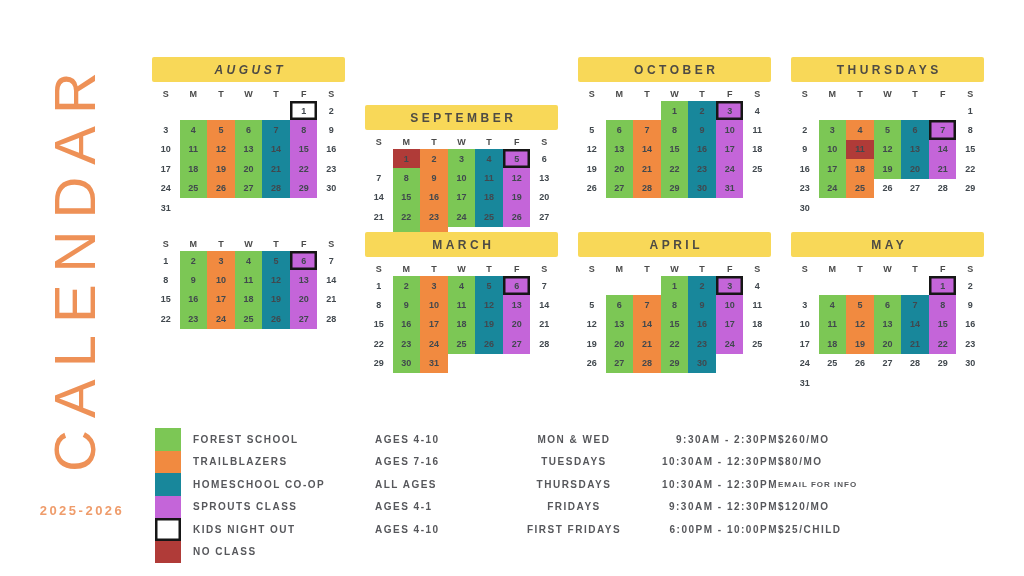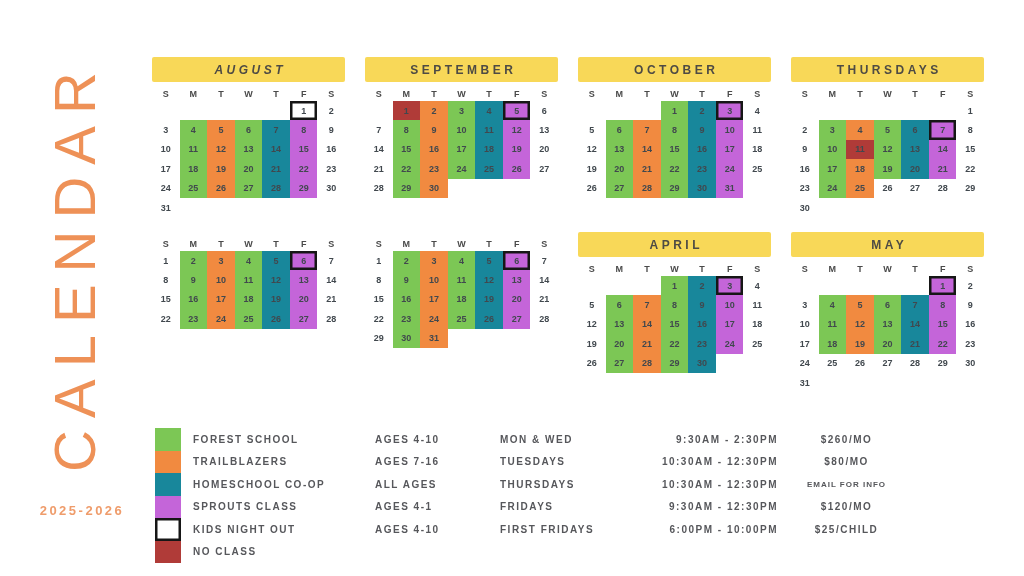--- a/index.html
+++ b/index.html
@@ -49,23 +49,23 @@
     font-size:9px;font-weight:bold;color:#41484E;
   }
   .boxed{box-shadow:inset 0 0 0 2.5px #161616;}
   
   #legend{position:absolute;left:155px;top:428px;}
   .lrow{display:flex;align-items:center;height:22.5px;}
   .swatch{width:26px;height:22.5px;flex:0 0 26px;}
   .sw-boxed{background:#ffffff;box-shadow:inset 0 0 0 2.5px #161616;}
   .lname{margin-left:12px;width:182px;}
   .lages{width:125px;}
-  .ldays{width:148px;}
+  .ldays{width:148px;text-align:center;}
   .ltime{width:130px;text-align:right;}
-  .lprice{width:137px;text-align:center;}
+  .lprice{width:137px;text-align:left;}
   .ltext{
     font-size:10px;font-weight:bold;letter-spacing:1.5px;color:#56575B;
     white-space:nowrap;
   }
   .small-text{font-size:8px;letter-spacing:1px;}
 </style>
 </head>
 <body>
 
 <div id="sidebar-title">CALENDAR</div>
@@ -122,21 +122,21 @@
         <div class="cell">31</div>
         <div class="cell"></div>
         <div class="cell"></div>
         <div class="cell"></div>
         <div class="cell"></div>
         <div class="cell"></div>
         <div class="cell"></div>
       </div>
     </div>
     <div class="month">
-      <div class="month-header" style="background: rgb(248, 216, 88);">SEPTEMBER</div>
+      <div class="month-header" style="background: rgb(248, 216, 88); margin-top: 48px;">SEPTEMBER</div>
       <div class="dow">
         <span>S</span>
         <span>M</span>
         <span>T</span>
         <span>W</span>
         <span>T</span>
         <span>F</span>
         <span>S</span>
       </div>
       <div class="days">
@@ -317,20 +317,21 @@
         <div class="cell">22</div>
         <div class="cell" style="background: rgb(124, 199, 85);">23</div>
         <div class="cell" style="background: rgb(241, 138, 64);">24</div>
         <div class="cell" style="background: rgb(124, 199, 85);">25</div>
         <div class="cell" style="background: rgb(24, 135, 155);">26</div>
         <div class="cell" style="background: rgb(196, 101, 217);">27</div>
         <div class="cell">28</div>
       </div>
     </div>
     <div class="month">
+      <div class="month-header" style="background: rgb(248, 216, 88);">MARCH</div>
       <div class="dow">
         <span>S</span>
         <span>M</span>
         <span>T</span>
         <span>W</span>
         <span>T</span>
         <span>F</span>
         <span>S</span>
       </div>
       <div class="days">

